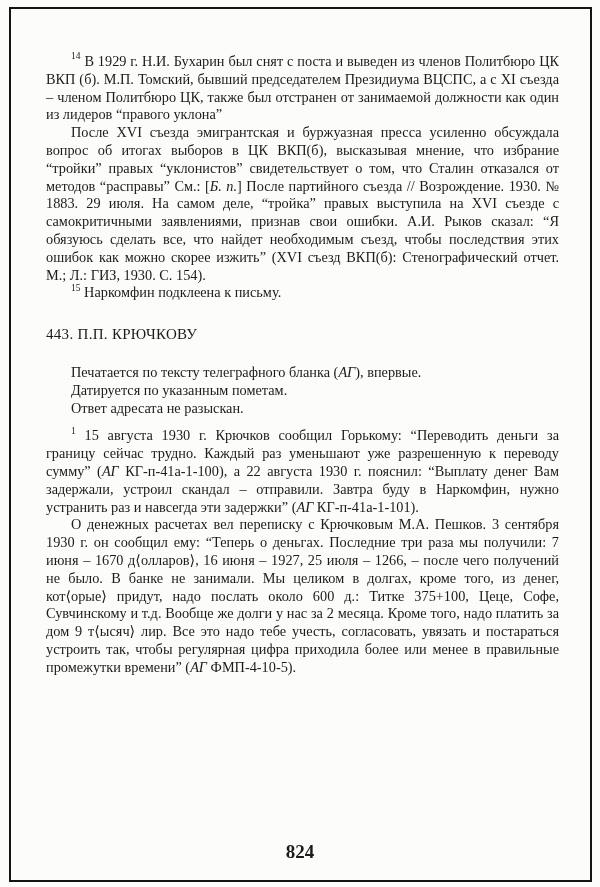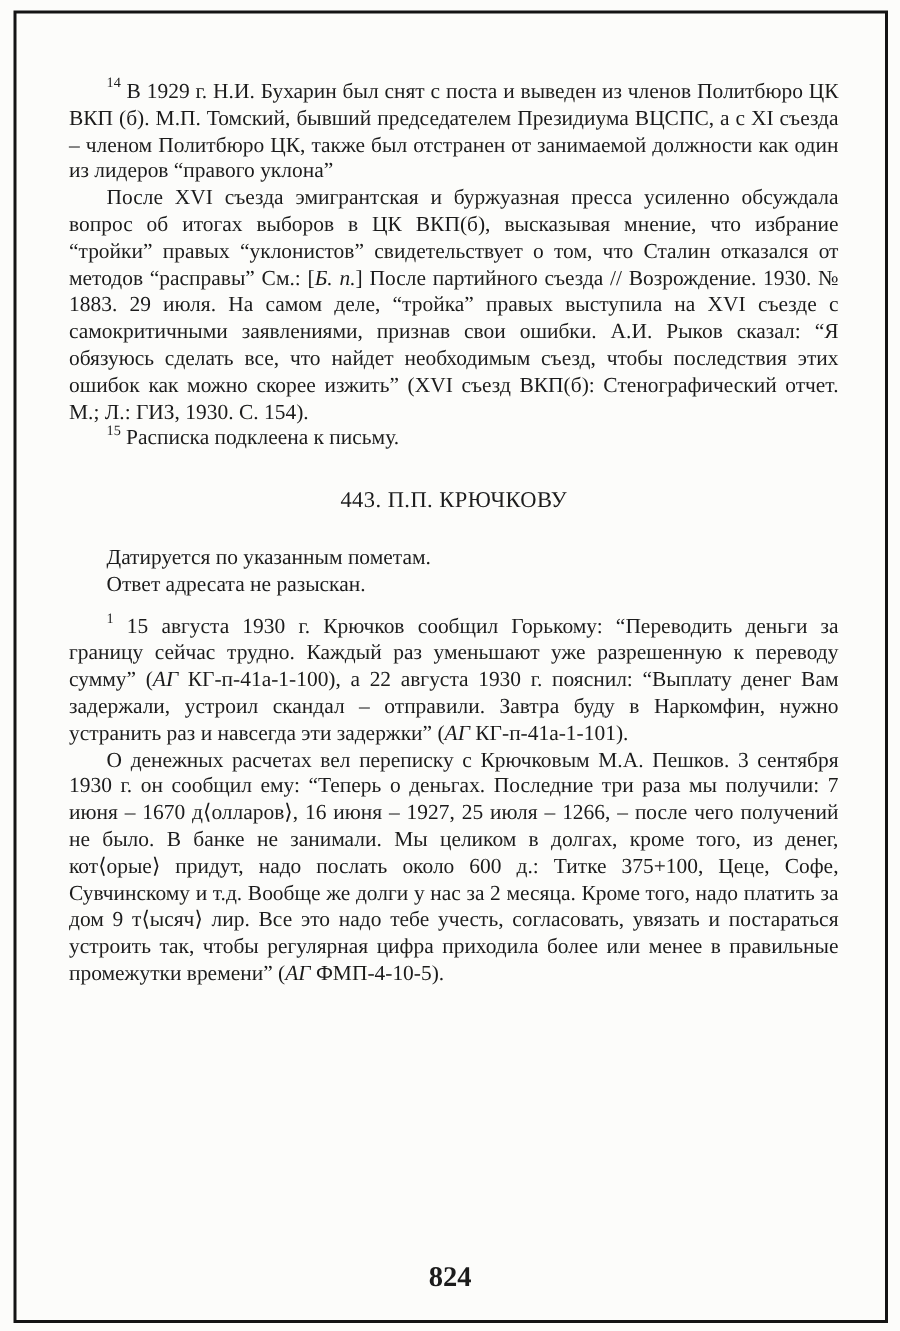--- a/index.html
+++ b/index.html
@@ -30,21 +30,20 @@
   sup.fn {
     font-size: 9.5px;
     line-height: 0;
     vertical-align: super;
     position: relative; top: -1px;
   }
   .it { font-style: italic; }
   .heading {
     font-size: 15px;
     font-weight: normal;
-    text-align: center;
     text-indent: 0;
     letter-spacing: 0.3px;
     margin: 24px 0 20px 0;
   }
   .page-number {
     position: absolute;
     left: 0; right: 0; bottom: 24px;
     text-align: center;
     font-weight: bold;
     font-size: 19px;
@@ -52,24 +51,25 @@
 </style>
 </head>
 <body>
 
 <div class="scan-frame"></div>
 
 <div class="content">
   <div>
       <p class="para"><sup class="fn">14</sup> <span>В 1929 г. Н.И. Бухарин был снят с поста и выведен из членов Политбюро ЦК ВКП (б). М.П. Томский, бывший председателем Президиума ВЦСПС, а с XI съезда – членом Политбюро ЦК, также был отстранен от занимаемой должности как один из лидеров “правого уклона”</span></p>
       <p class="para"><span>После XVI съезда эмигрантская и буржуазная пресса усиленно обсуждала вопрос об итогах выборов в ЦК ВКП(б), высказывая мнение, что избрание “тройки” правых “уклонистов” свидетельствует о том, что Сталин отказался от методов “расправы” См.: [</span><span class="it">Б. п.</span><span>] После партийного съезда // Возрождение. 1930. № 1883. 29 июля. На самом деле, “тройка” правых выступила на XVI съезде с самокритичными заявлениями, признав свои ошибки. А.И. Рыков сказал: “Я обязуюсь сделать все, что найдет необходимым съезд, чтобы последствия этих ошибок как можно скорее изжить” (XVI съезд ВКП(б): Стенографический отчет. М.; Л.: ГИЗ, 1930. С. 154).</span></p>
-      <p class="para"><sup class="fn">15</sup> <span>Расписка подклеена к письму.</span></p>
+      <p class="para"><sup class="fn">15</sup> <span>Наркомфин подклеена к письму.</span></p>
     </div>
   <h2 class="heading">443. П.П. КРЮЧКОВУ</h2>
   <div>
+      <p class="para"><span>Печатается по тексту телеграфного бланка (</span><span class="it">АГ</span><span>), впервые.</span></p>
       <p class="para"><span>Датируется по указанным пометам.</span></p>
       <p class="para"><span>Ответ адресата не разыскан.</span></p>
       <p class="para gap-above"><sup class="fn">1</sup> <span>15 августа 1930 г. Крючков сообщил Горькому: “Переводить деньги за границу сейчас трудно. Каждый раз уменьшают уже разрешенную к переводу сумму” (</span><span class="it">АГ</span><span> КГ-п-41а-1-100), а 22 августа 1930 г. пояснил: “Выплату денег Вам задержали, устроил скандал – отправили. Завтра буду в Наркомфин, нужно устранить раз и навсегда эти задержки” (</span><span class="it">АГ</span><span> КГ-п-41а-1-101).</span></p>
       <p class="para"><span>О денежных расчетах вел переписку с Крючковым М.А. Пешков. 3 сентября 1930 г. он сообщил ему: “Теперь о деньгах. Последние три раза мы получили: 7 июня – 1670 д⟨олларов⟩, 16 июня – 1927, 25 июля – 1266, – после чего получений не было. В банке не занимали. Мы целиком в долгах, кроме того, из денег, кот⟨орые⟩ придут, надо послать около 600 д.: Титке 375+100, Цеце, Софе, Сувчинскому и т.д. Вообще же долги у нас за 2 месяца. Кроме того, надо платить за дом 9 т⟨ысяч⟩ лир. Все это надо тебе учесть, согласовать, увязать и постараться устроить так, чтобы регулярная цифра приходила более или менее в правильные промежутки времени” (</span><span class="it">АГ</span><span> ФМП-4-10-5).</span></p>
     </div>
 </div>
 
 <div class="page-number">824</div>
 
 </body></html>

